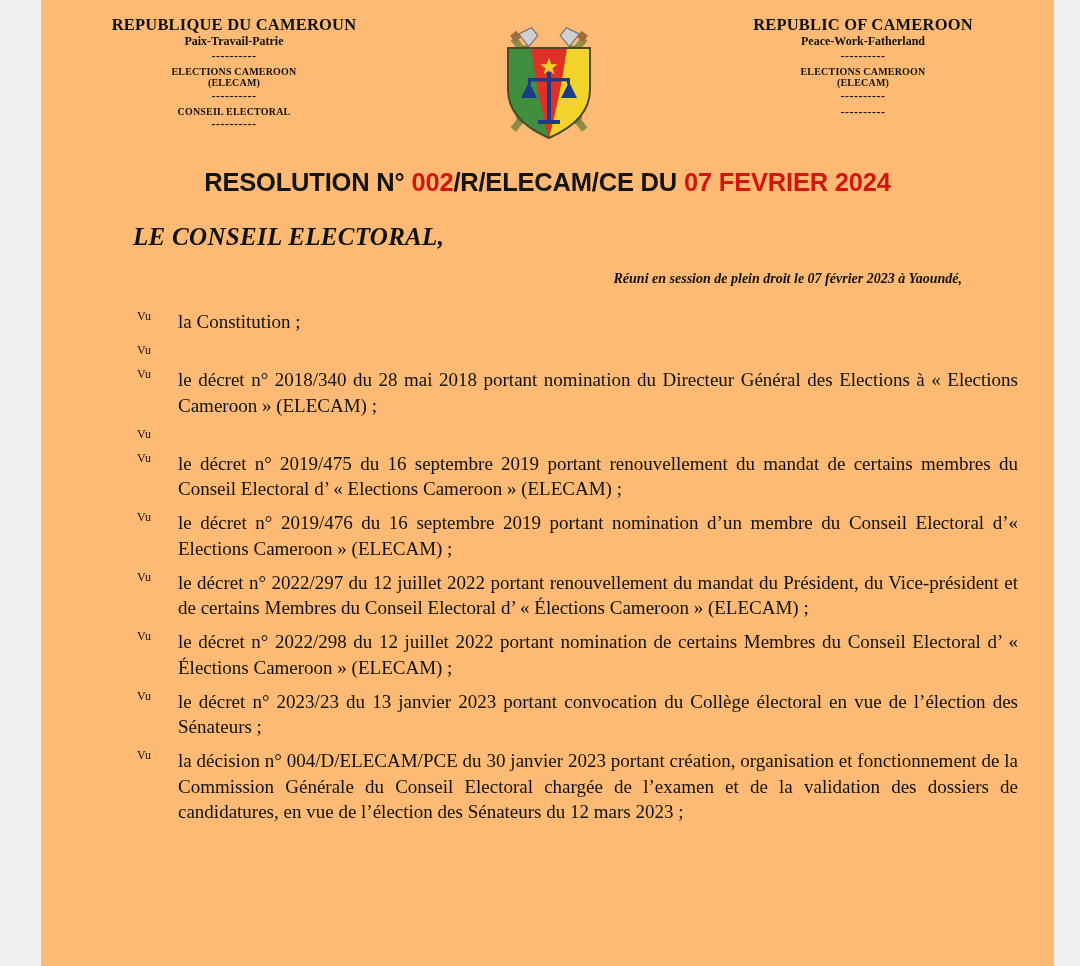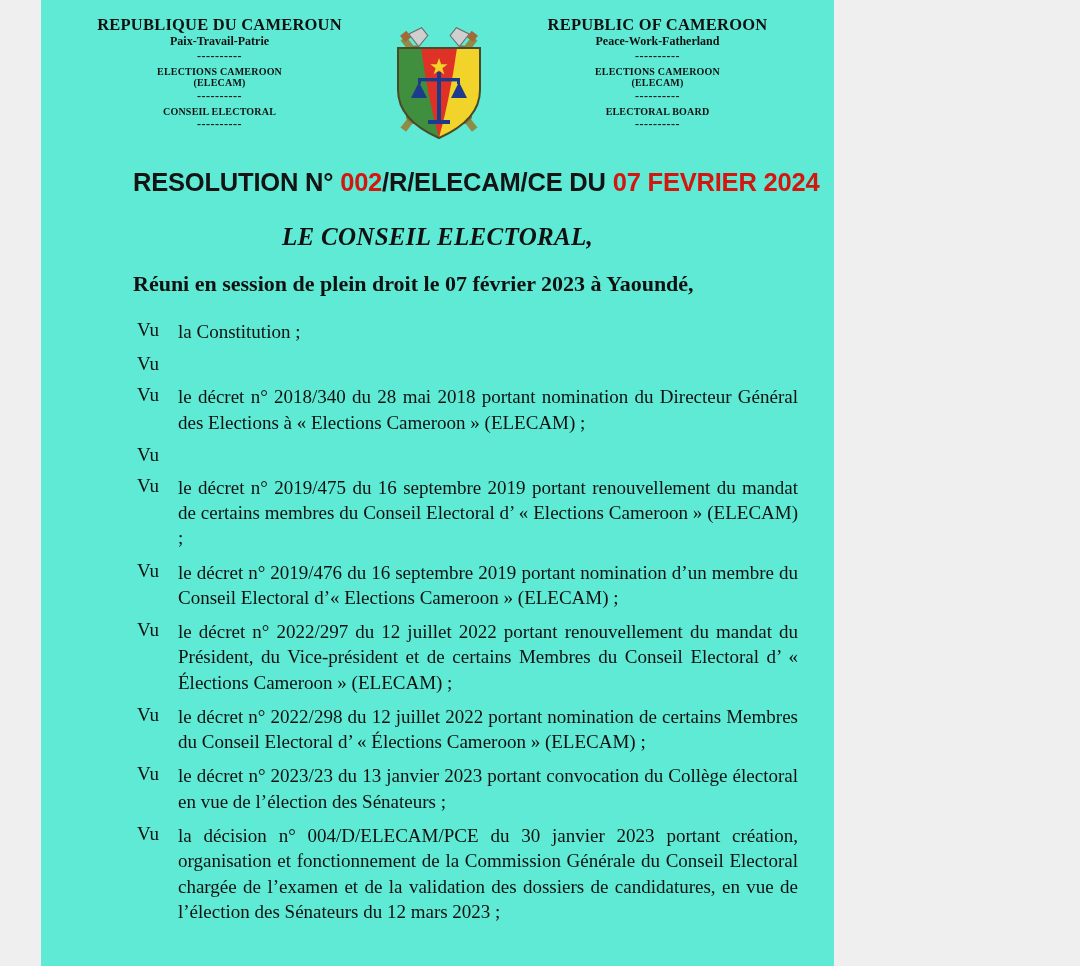--- a/index.html
+++ b/index.html
@@ -12,23 +12,23 @@
     width: 1080px;
     height: 966px;
     overflow: hidden;
     font-family: "Liberation Serif", "DejaVu Serif", serif;
   }
 
   .page {
     position: absolute;
     left: 41px;
     top: 0;
-    width: 793px;
+    width: 1013px;
     min-height: 966px;
-    background: #5eead4;
+    background: #fdba74;
     box-sizing: border-box;
     padding: 0;
   }
 
   
   .masthead {
     display: flex;
     flex-direction: row;
     align-items: flex-start;
     justify-content: space-between;
@@ -105,49 +105,50 @@
     margin: 16px 0 0 0;
     padding: 0 10px 0 10px;
   }
 
   .council {
     font-family: "Liberation Serif", "DejaVu Serif", serif;
     font-weight: bold;
     font-style: italic;
     font-size: 25px;
     color: #111;
-    text-align: center;
+    text-align: left;
     letter-spacing: 0.3px;
     margin: 26px 0 0 0;
   }
   .session {
     font-family: "Liberation Serif", "DejaVu Serif", serif;
     font-weight: bold;
-    font-size: 22px;
-    color: #111;
-    text-align: left;
+    font-style: italic;
+    font-size: 14px;
+    color: #111;
+    text-align: right;
     margin: 20px 0 0 0;
   }
 
   
   .considerations {
     padding: 0 22px 0 22px;
     margin-top: 22px;
   }
   .vu-row {
     display: flex;
     flex-direction: row;
     align-items: flex-start;
     margin-bottom: 9px;
   }
   .vu-label {
     width: 41px;
     flex: 0 0 41px;
     font-family: "Liberation Serif", "DejaVu Serif", serif;
-    font-size: 19px;
+    font-size: 12px;
     color: #111;
     padding-left: 74px;
     box-sizing: content-box;
   }
   .vu-text {
     flex: 1 1 auto;
     font-family: "Liberation Serif", "DejaVu Serif", serif;
     font-size: 19px;
     color: #111;
     line-height: 1.33;
@@ -217,21 +218,20 @@
       </svg>
     </div>
 
     <div class="mast-col right">
       <div class="mast-line">REPUBLIC OF CAMEROON</div>
       <div class="mast-line motto">Peace-Work-Fatherland</div>
       <div class="dashsep">----------</div>
       <div class="mast-line sub">ELECTIONS CAMEROON</div>
       <div class="mast-line sub">(ELECAM)</div>
       <div class="dashsep">----------</div>
-      <div class="mast-line sub">ELECTORAL BOARD</div>
       <div class="dashsep">----------</div>
     </div>
 
   </div>
 
   <div class="titleblock">
 
     <div class="res-title">
       <span>RESOLUTION N° </span><span class="red">002</span><span>/R/ELECAM/CE DU </span><span class="red">07 FEVRIER 2024</span>
     </div>

